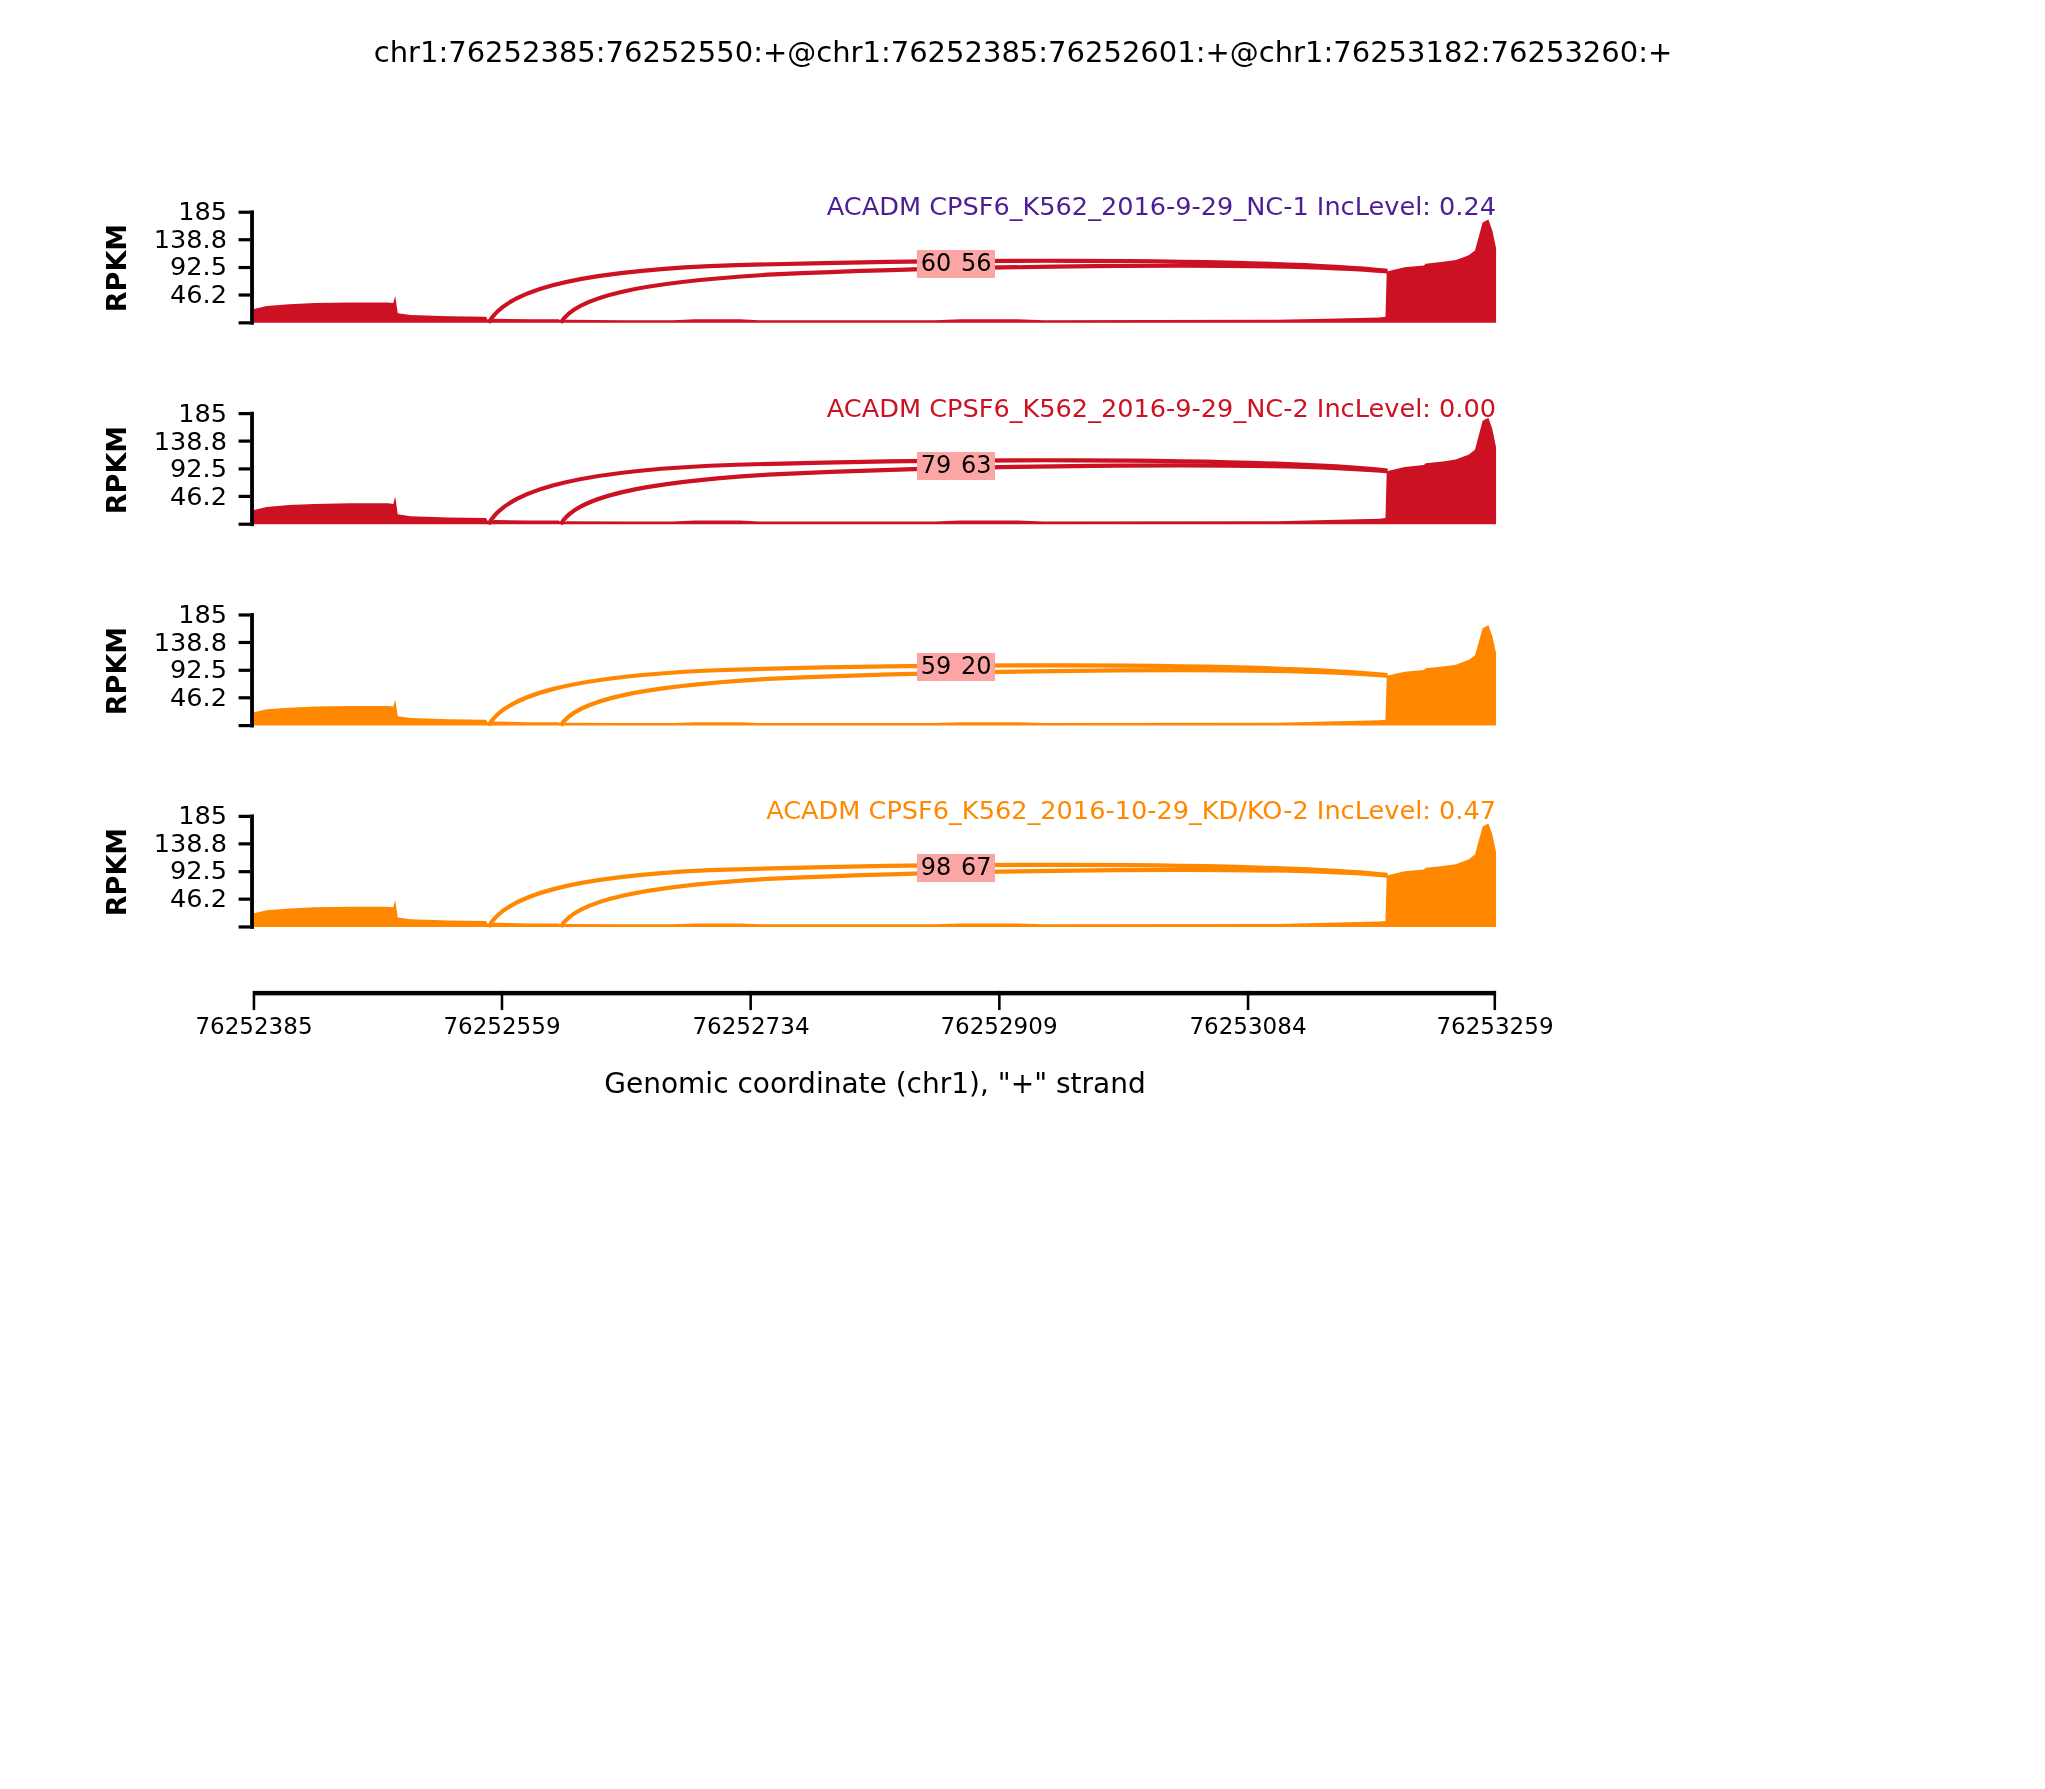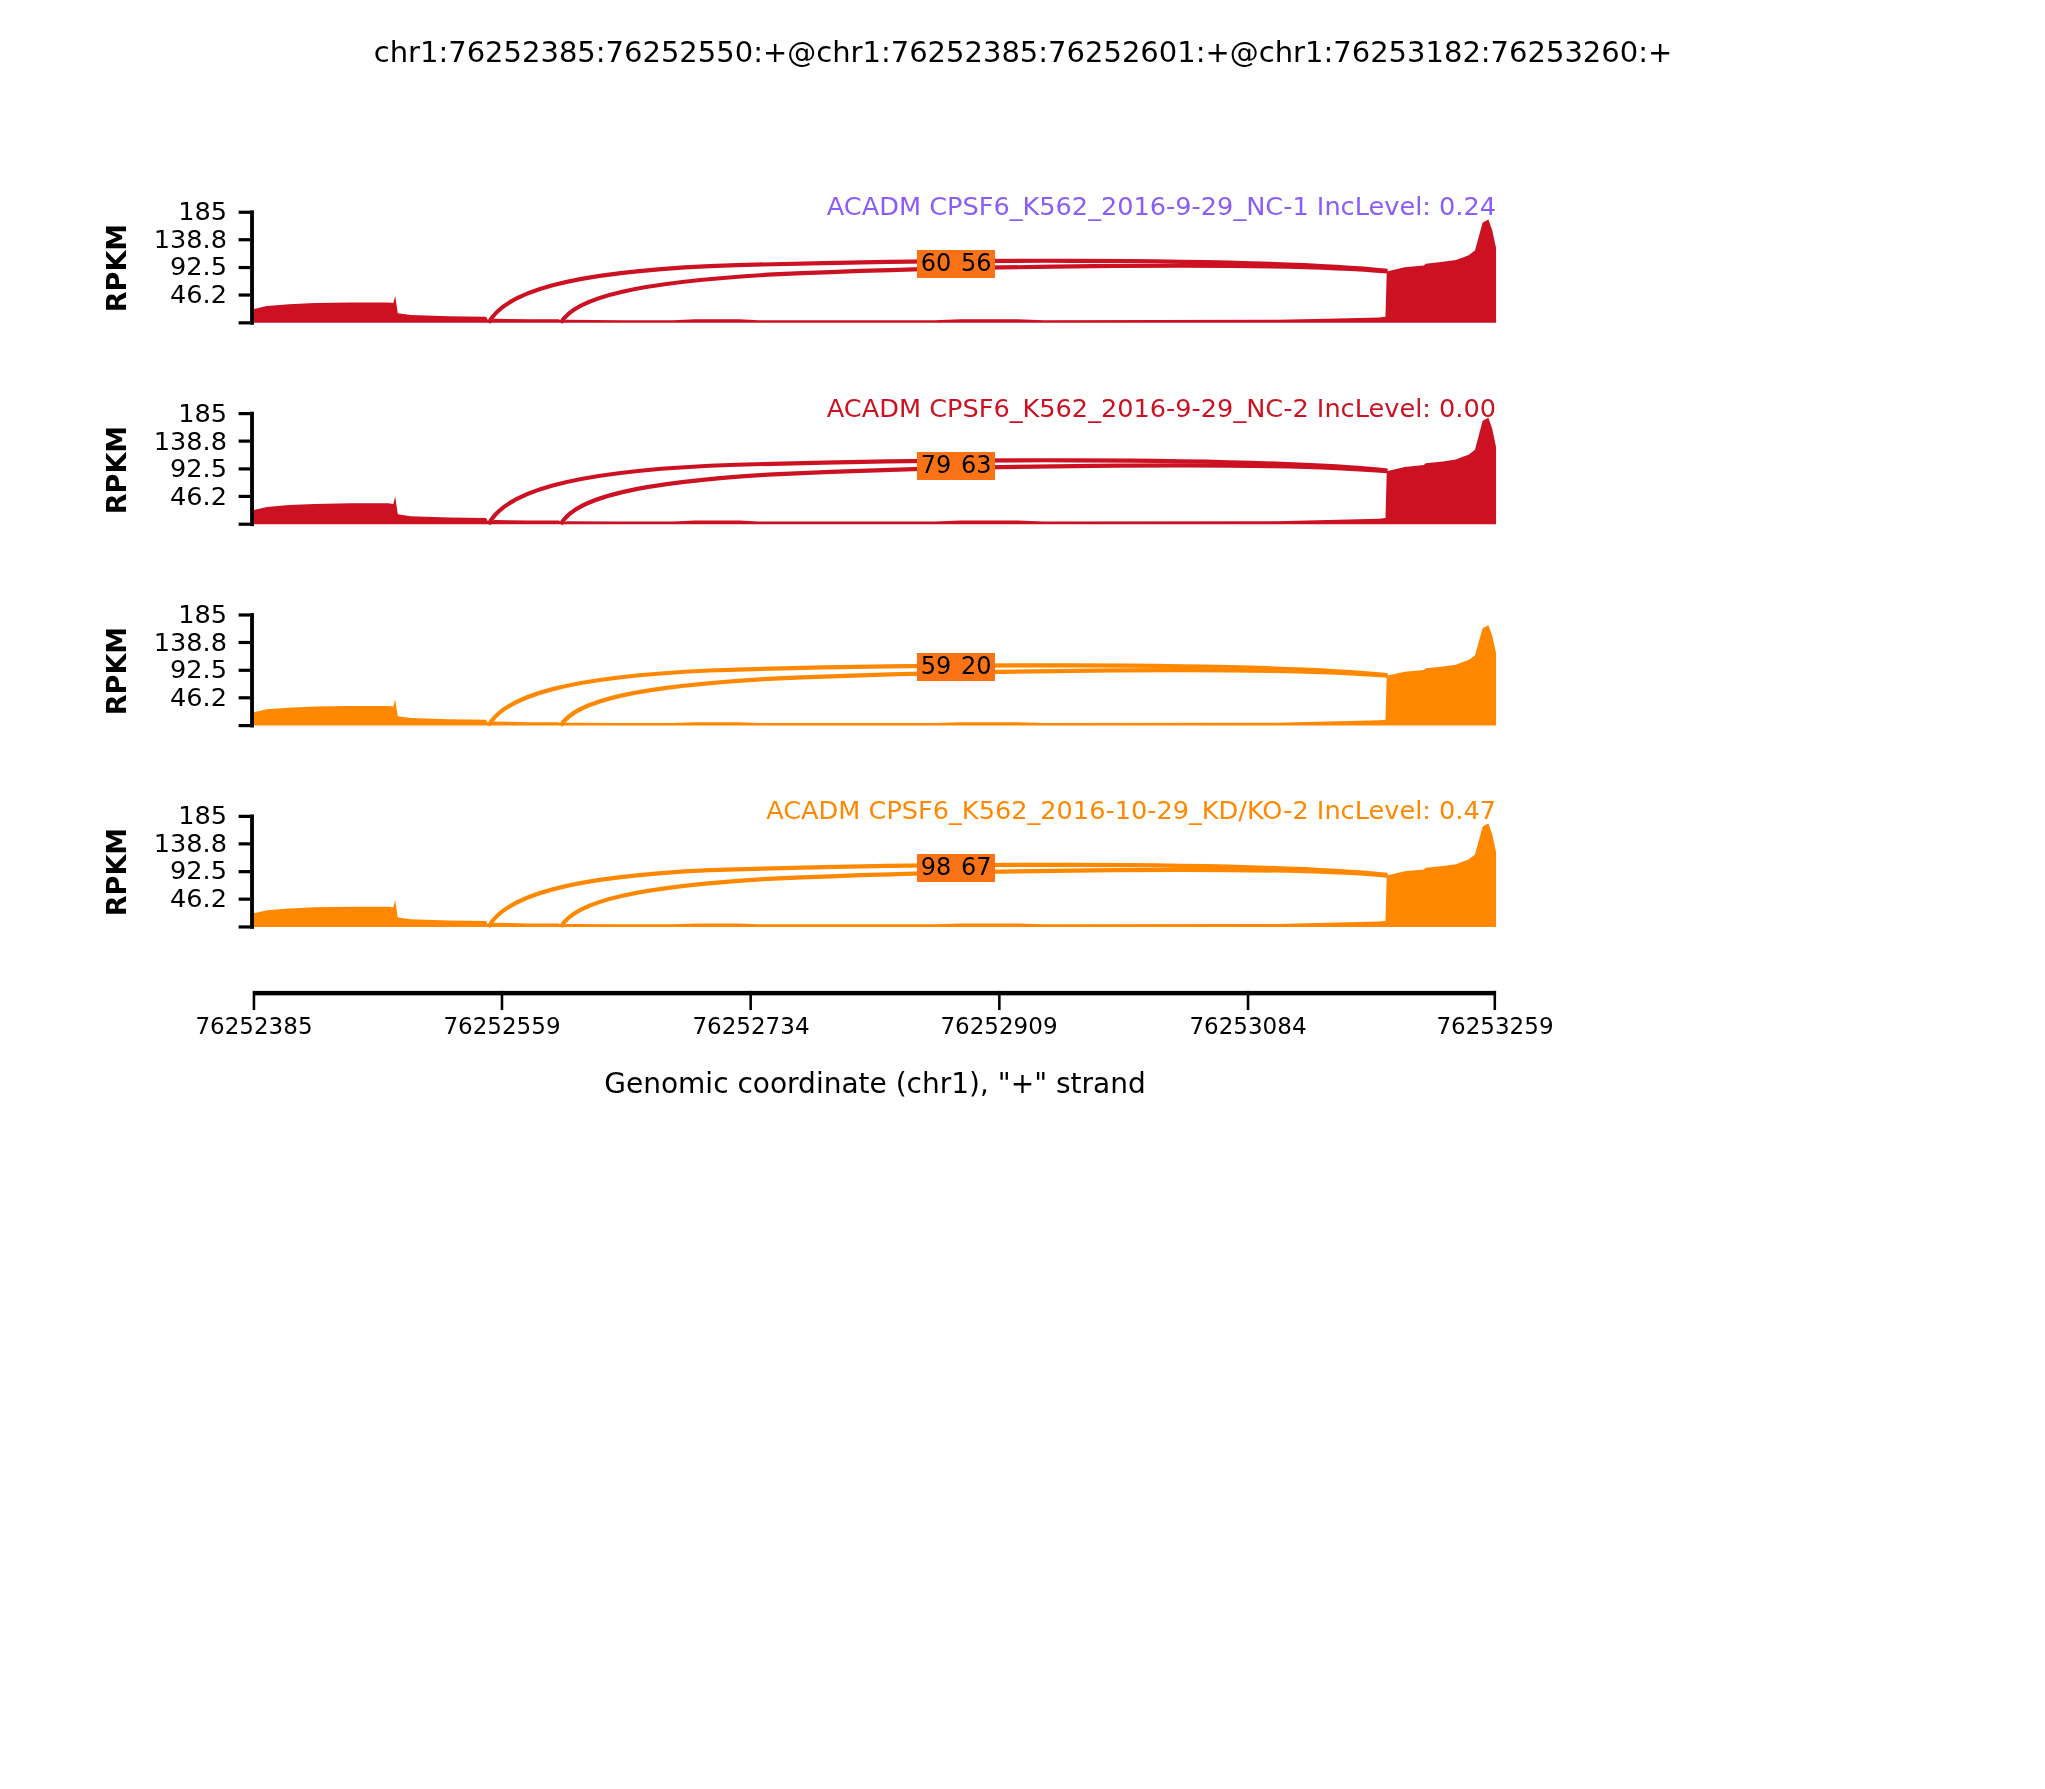--- a/index.html
+++ b/index.html
@@ -13,21 +13,21 @@
         text-align:center;font-size:27px;font-weight:bold;line-height:1;
         transform:rotate(-90deg);}
   .ytick{position:absolute;right:1819px;width:141px;text-align:right;
          font-size:25.6px;line-height:1;}
   .yt0{top:calc(var(--top) - 12.8px);}
   .yt1{top:calc(var(--top) + 14.7px);}
   .yt2{top:calc(var(--top) + 42px);}
   .yt3{top:calc(var(--top) + 70px);}
   .tracklabel{position:absolute;right:550px;top:calc(var(--top) - 20.5px);
               font-size:25.6px;line-height:1.1;white-space:nowrap;}
-  .jx{position:absolute;font-size:24px;line-height:1.15;background:#f97316;color:#000;
+  .jx{position:absolute;font-size:24px;line-height:1.15;background:#fca5a5;color:#000;
       top:calc(var(--top) + 38px);}
   .jx1{left:936px;transform:translateX(-50%);padding:0 3.8px;}
   .jx2{left:952px;padding-left:9px;padding-right:3.8px;}
   .xtick{position:absolute;top:1015px;width:192px;text-align:center;
          font-size:23px;line-height:1;}
   .xlabel{position:absolute;left:254px;top:1069px;width:1242px;text-align:center;
           font-size:28px;line-height:1.1;}
 </style>
 </head>
 <body>
@@ -109,21 +109,21 @@
   </svg>
 
   <div class="title">chr1:76252385:76252550:+@chr1:76252385:76252601:+@chr1:76253182:76253260:+</div>
 
   <div class="track" style="--top:212px">
     <span class="rpkm">RPKM</span>
     <span class="ytick yt0">185</span>
     <span class="ytick yt1">138.8</span>
     <span class="ytick yt2">92.5</span>
     <span class="ytick yt3">46.2</span>
-    <span class="tracklabel" style="color: #8b5cf6;">ACADM CPSF6_K562_2016-9-29_NC-1 IncLevel: 0.24</span>
+    <span class="tracklabel" style="color: #4c1d95;">ACADM CPSF6_K562_2016-9-29_NC-1 IncLevel: 0.24</span>
     <span class="jx jx1">60</span>
     <span class="jx jx2">56</span>
   </div>
 
   <div class="track" style="--top:414px">
     <span class="rpkm">RPKM</span>
     <span class="ytick yt0">185</span>
     <span class="ytick yt1">138.8</span>
     <span class="ytick yt2">92.5</span>
     <span class="ytick yt3">46.2</span>

